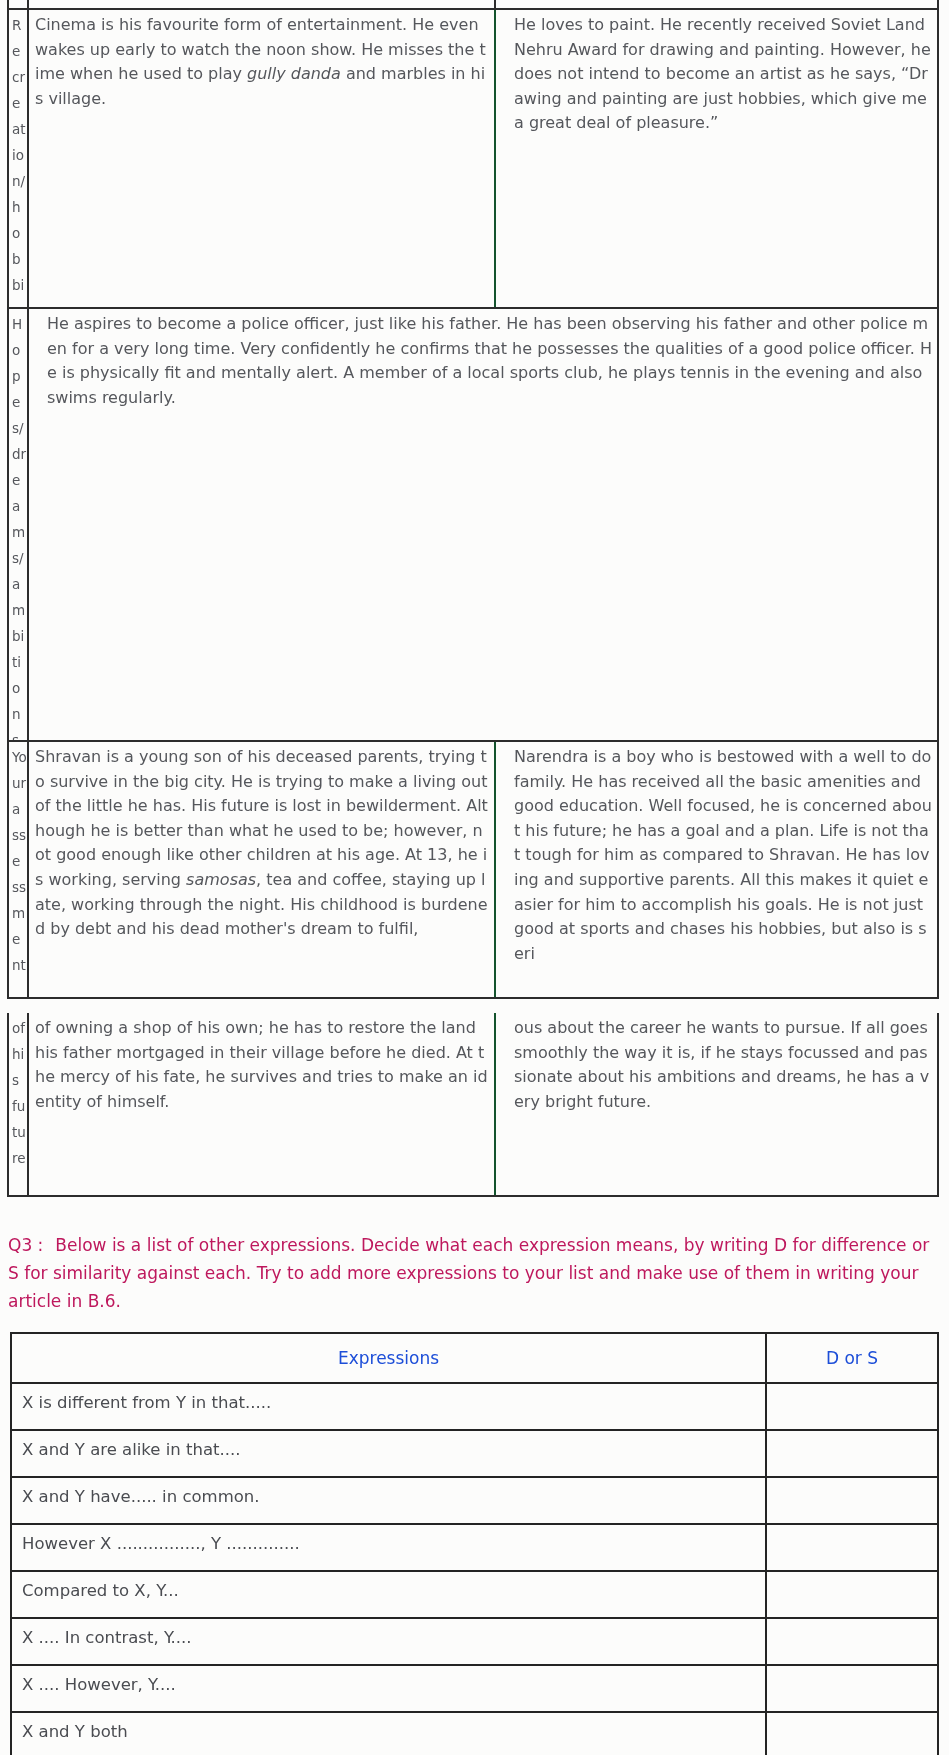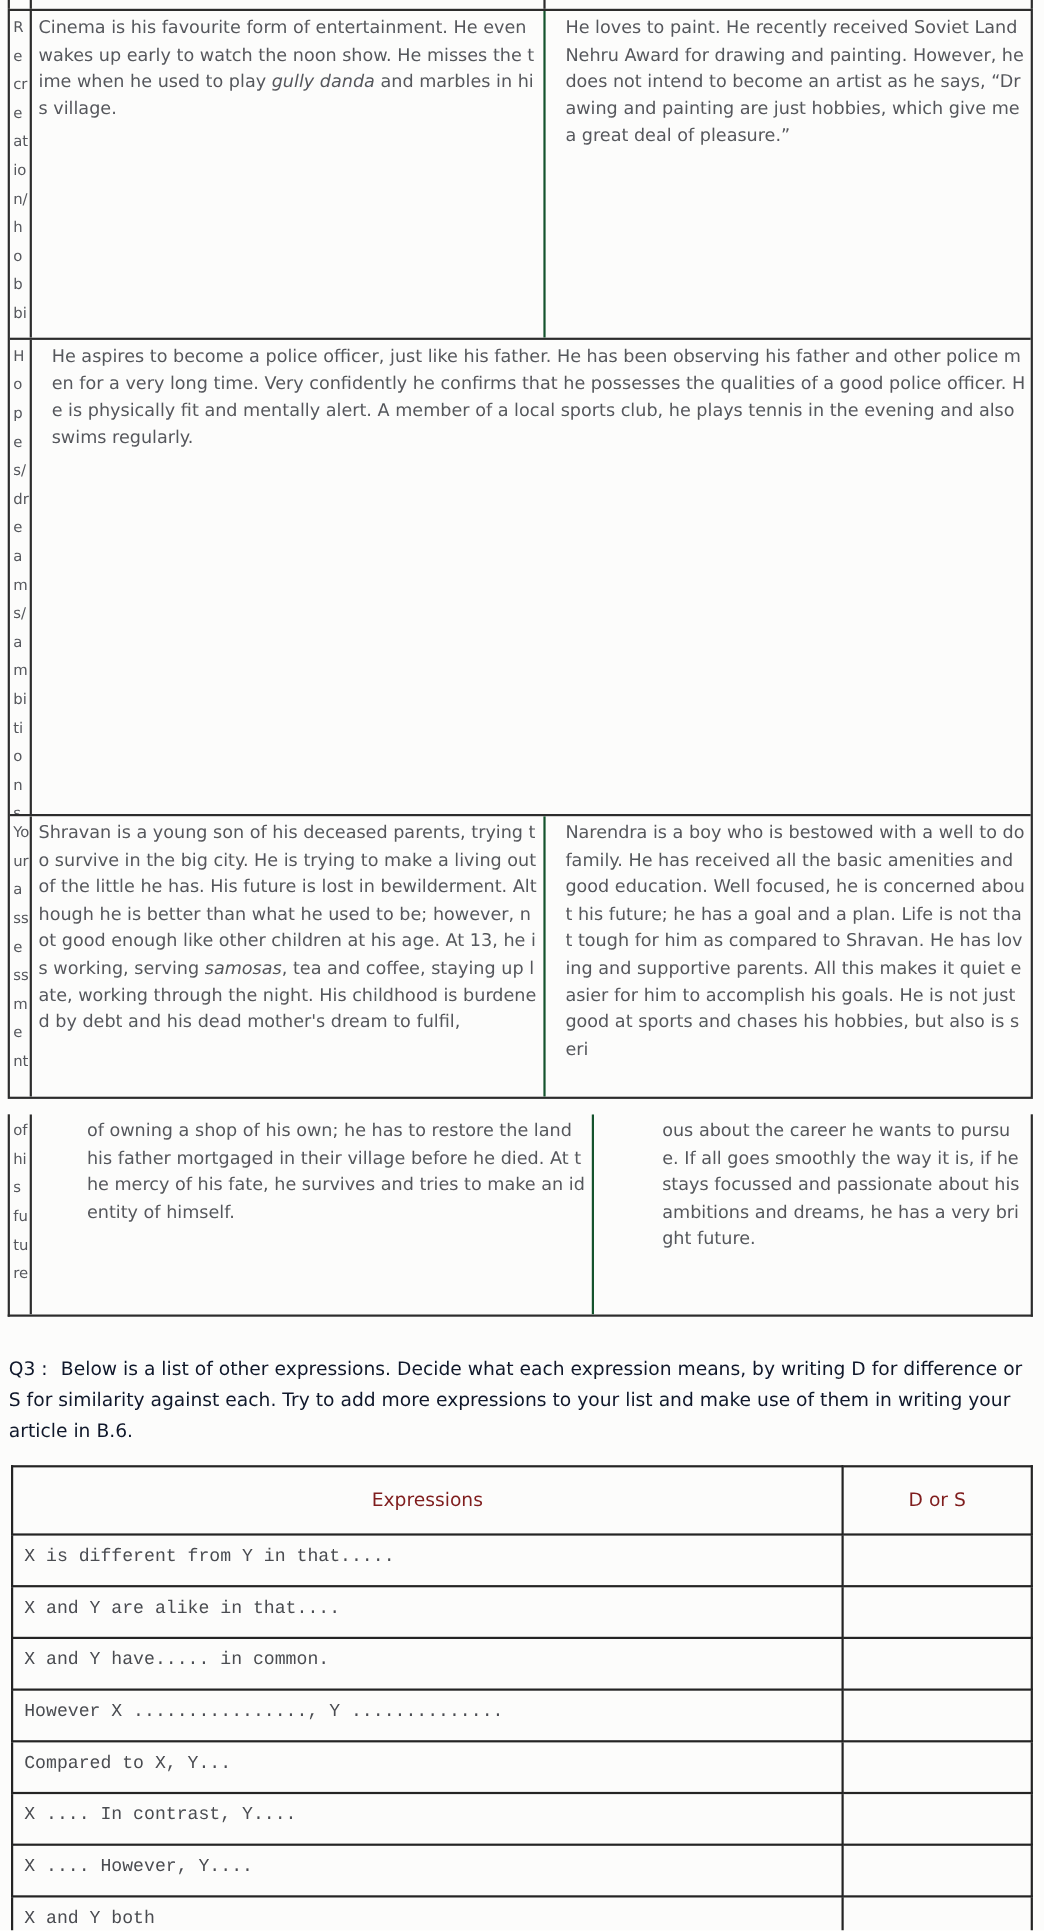--- a/index.html
+++ b/index.html
@@ -32,21 +32,21 @@
     border: 2px solid #2c2c2c;
     background: transparent;
   }
   .cmp-table.frag1 { top: 8px; }
   .cmp-table.frag2 { top: 1013px; border-top: none; }
   .cmp-row { display: flex; overflow: hidden; }
   .cmp-row.bordered { border-bottom: 2px solid #2c2c2c; }
   .cmp-row.h1 { height: 299px; }
   .cmp-row.h2 { height: 433px; }
   .cmp-row.h3 { height: 255px; }
-  .cmp-row.h4 { height: 182px; gap: 44px; }
+  .cmp-row.h4 { height: 182px; }
   .cmp-cell {
     overflow: hidden;
     font-size: 16px;
     line-height: 24.6px;
     color: #55575c;
     word-break: break-all;
   }
   .cmp-cell.label {
     width: 20px;
     padding: 2px 0 0 3px;
@@ -67,49 +67,49 @@
   .cmp-cell i { font-style: italic; }
 
   
   .question {
     position: absolute;
     top: 1231px;
     left: 8px;
     width: 934px;
     font-size: 17px;
     line-height: 28px;
-    color: #0f172a;
+    color: #be185d;
   }
   .q-label { margin-right: 12px; }
 
   
   .expr-table {
     position: absolute;
     top: 1332px;
     left: 10px;
     width: 927px;
     border-collapse: collapse;
     table-layout: fixed;
     color: #4a4c51;
     font-size: 16.5px;
   }
   .expr-table th, .expr-table td {
     border: 2px solid #242424;
     overflow: hidden;
   }
   .expr-table th {
-    height: 62px;
+    height: 50px;
     font-weight: normal;
     font-size: 17px;
     text-align: center;
     vertical-align: middle;
-    color: #7f1d1d;
+    color: #1d4ed8;
   }
   .expr-table td { height: 47px; vertical-align: top; }
-  .expr-table td.expr { padding: 9px 6px 0 10px; font-family: Liberation Mono, monospace; }
+  .expr-table td.expr { padding: 9px 6px 0 10px; }
   .expr-table col.c1 { width: 755px; }
   .expr-table col.c2 { width: 172px; }
 </style>
 </head>
 <body>
 
 <div class="page">
 
   <div class="stub s1"></div>
   <div class="stub s2"></div>

